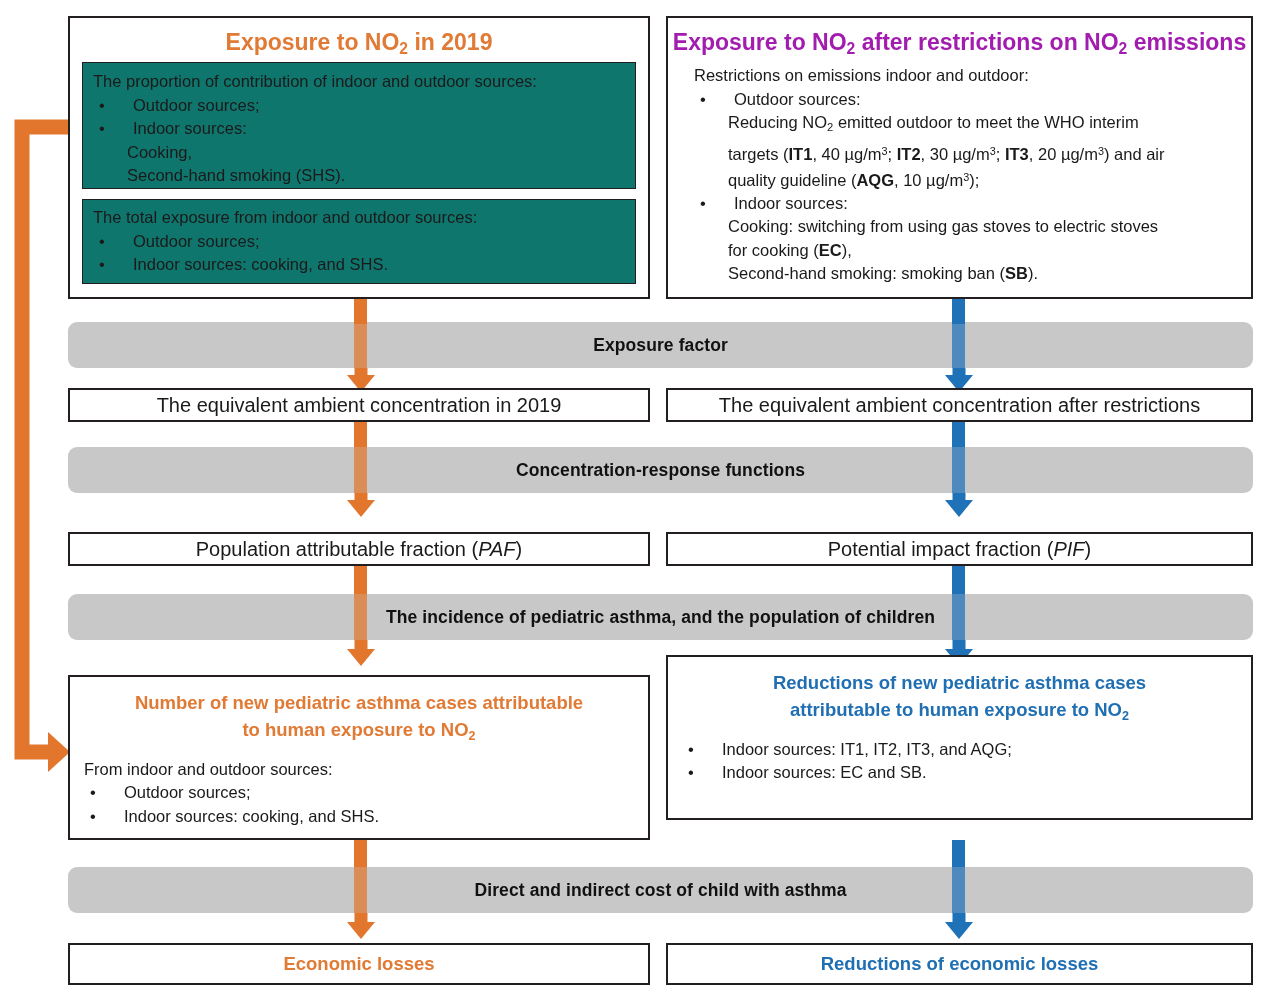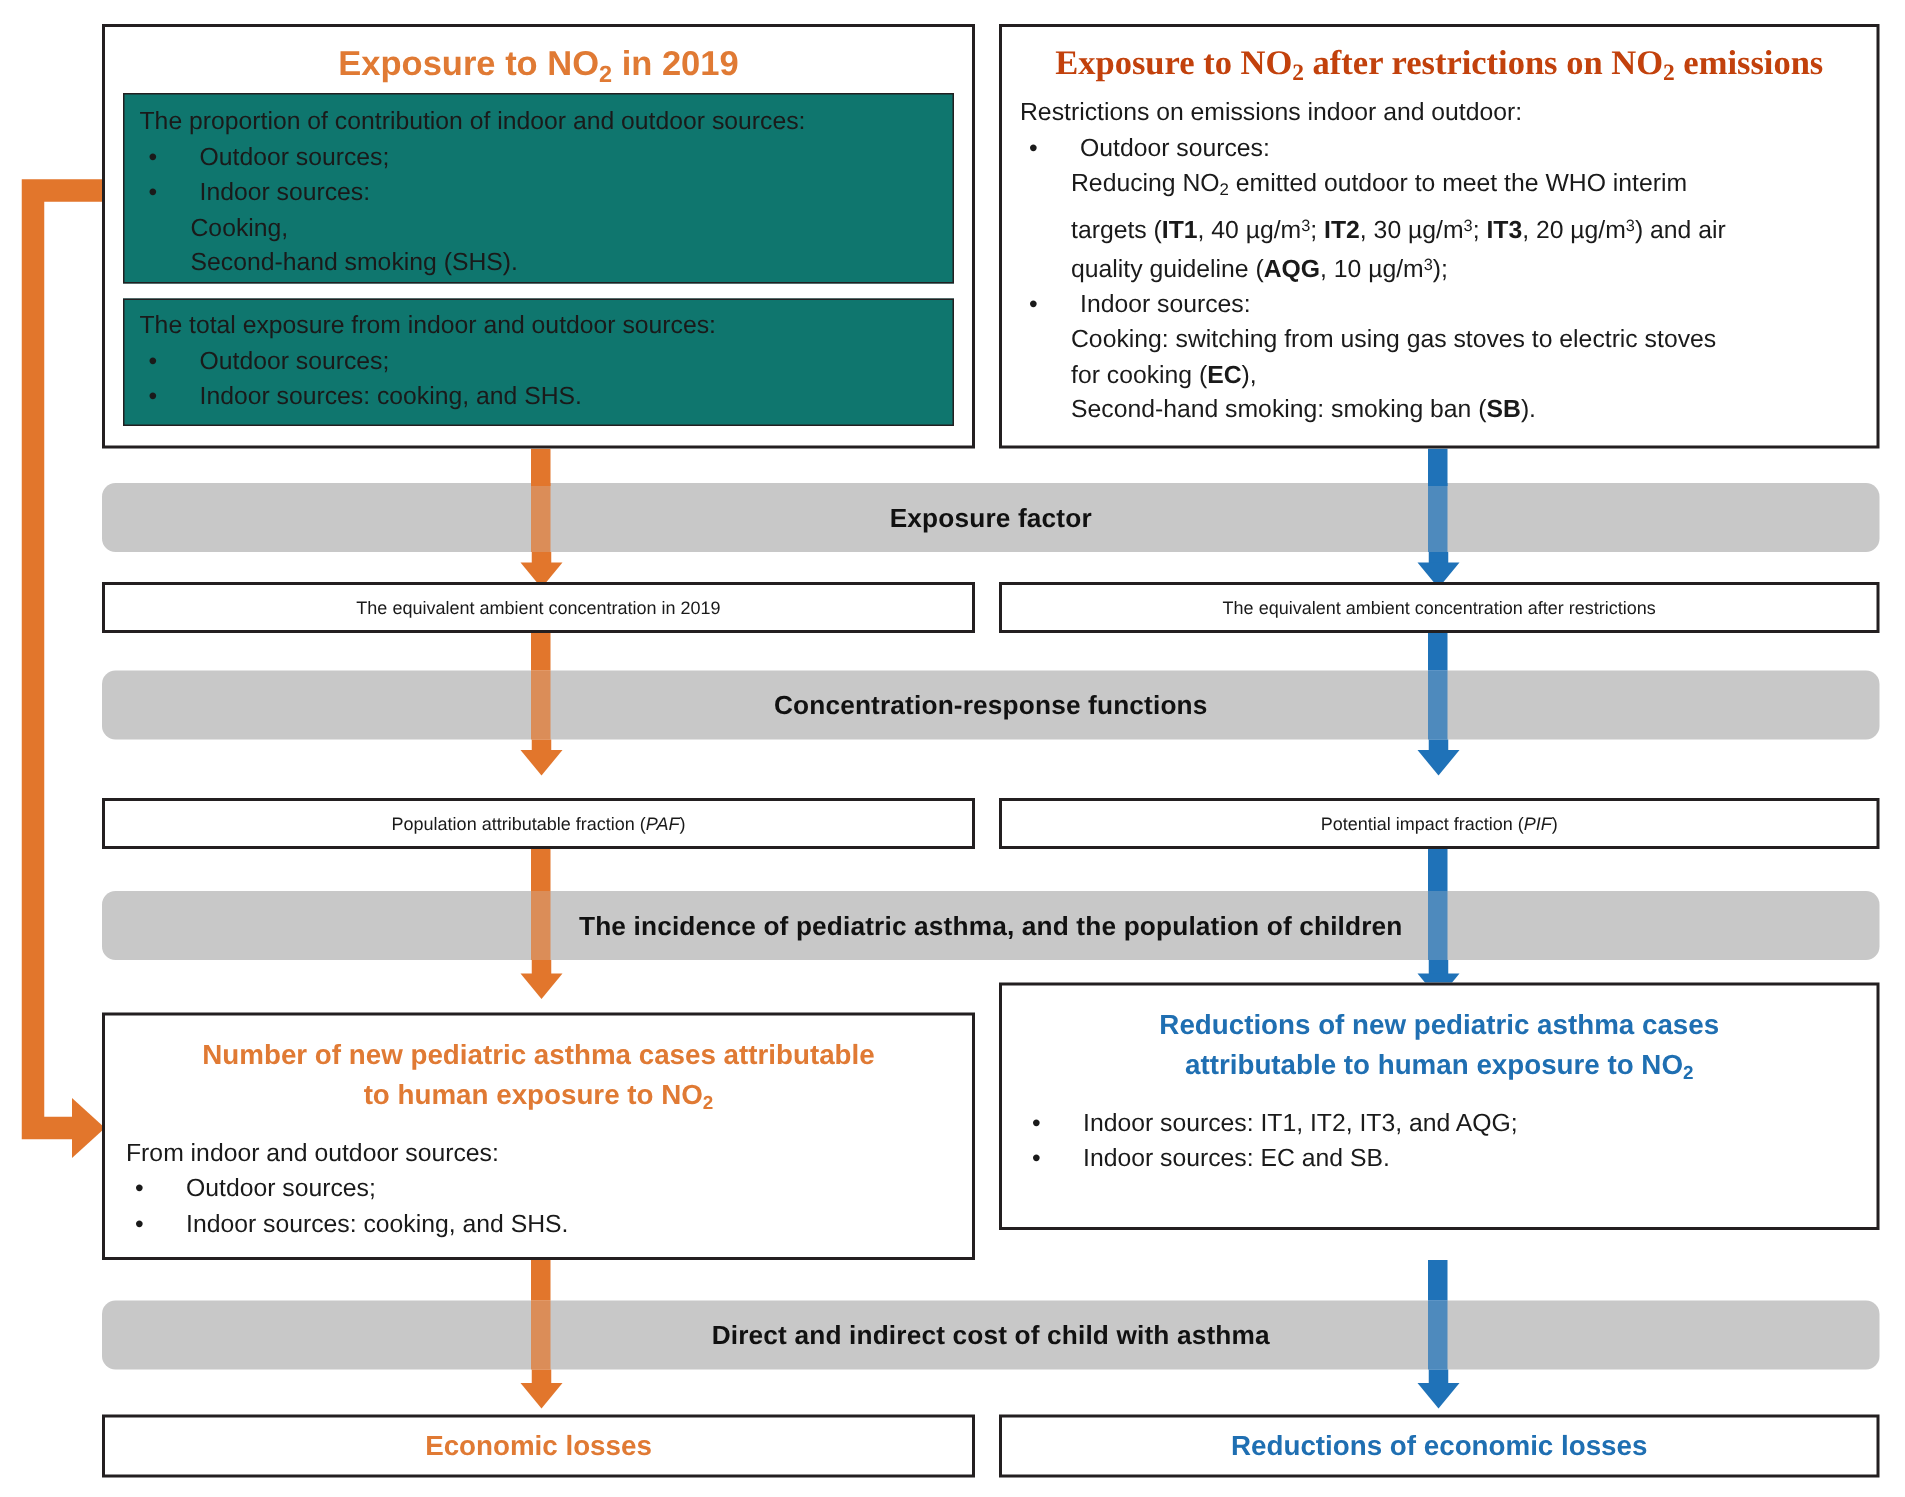--- a/index.html
+++ b/index.html
@@ -39,41 +39,41 @@
   }
   .hdr{
     position:absolute;
     left:0;right:0;
     text-align:center;
     font-weight:bold;
     font-size:23px;
     line-height:24px;
   }
   .hdr.orange{color:#e07a34;}
-  .hdr.blue{color:#c2410c;font-family:Liberation Serif, serif;}
+  .hdr.blue{color:#a21caf;}
   .body-txt{
     font-size:16.5px;
     line-height:23.5px;
     color:#1a1a1a;
   }
   .bullet-row{display:flex;}
   .bullet-row .bu{width:34px;flex:0 0 34px;text-align:left;padding-left:6px;}
   .indent{padding-left:34px;display:block;}
   sub{font-size:.68em;vertical-align:-0.28em;}
   sup{font-size:.66em;vertical-align:0.42em;}
   b{font-weight:bold;}
   i{font-style:italic;}
 
   .smallbox{
     position:absolute;
     box-sizing:border-box;
     background:#fff;
     border:2.5px solid #231f20;
     display:flex;align-items:center;justify-content:center;
-    font-size:12px;
+    font-size:20px;
     color:#1a1a1a;
     z-index:3;
   }
   .resultbox{
     position:absolute;
     box-sizing:border-box;
     background:#fff;
     border:2.5px solid #231f20;
     z-index:3;
   }
@@ -159,21 +159,21 @@
           <span>Indoor sources: cooking, and SHS.</span>
         </div>
       </div>
     </div>
   </div>
 
   <div class="box" style="left:666px;top:16px;width:587px;height:283px;">
     <div class="hdr blue" style="top:12px;">
       Exposure to NO<sub>2</sub> after restrictions on NO<sub>2</sub> emissions
     </div>
-    <div class="body-txt" style="position:absolute;left:12px;top:46px;right:10px;">
+    <div class="body-txt" style="position:absolute;left:26px;top:46px;right:10px;">
       <div>Restrictions on emissions indoor and outdoor:</div>
       <div class="bullet-row">
         <span class="bu">•</span>
         <span>Outdoor sources:</span>
       </div>
       <span class="indent">Reducing NO<sub>2</sub> emitted outdoor to meet the WHO interim</span>
       <span class="indent">targets (<b>IT1</b>, 40 µg/m<sup>3</sup>; <b>IT2</b>, 30 µg/m<sup>3</sup>; <b>IT3</b>, 20 µg/m<sup>3</sup>) and air</span>
       <span class="indent">quality guideline (<b>AQG</b>, 10 µg/m<sup>3</sup>);</span>
       <div class="bullet-row">
         <span class="bu">•</span>

